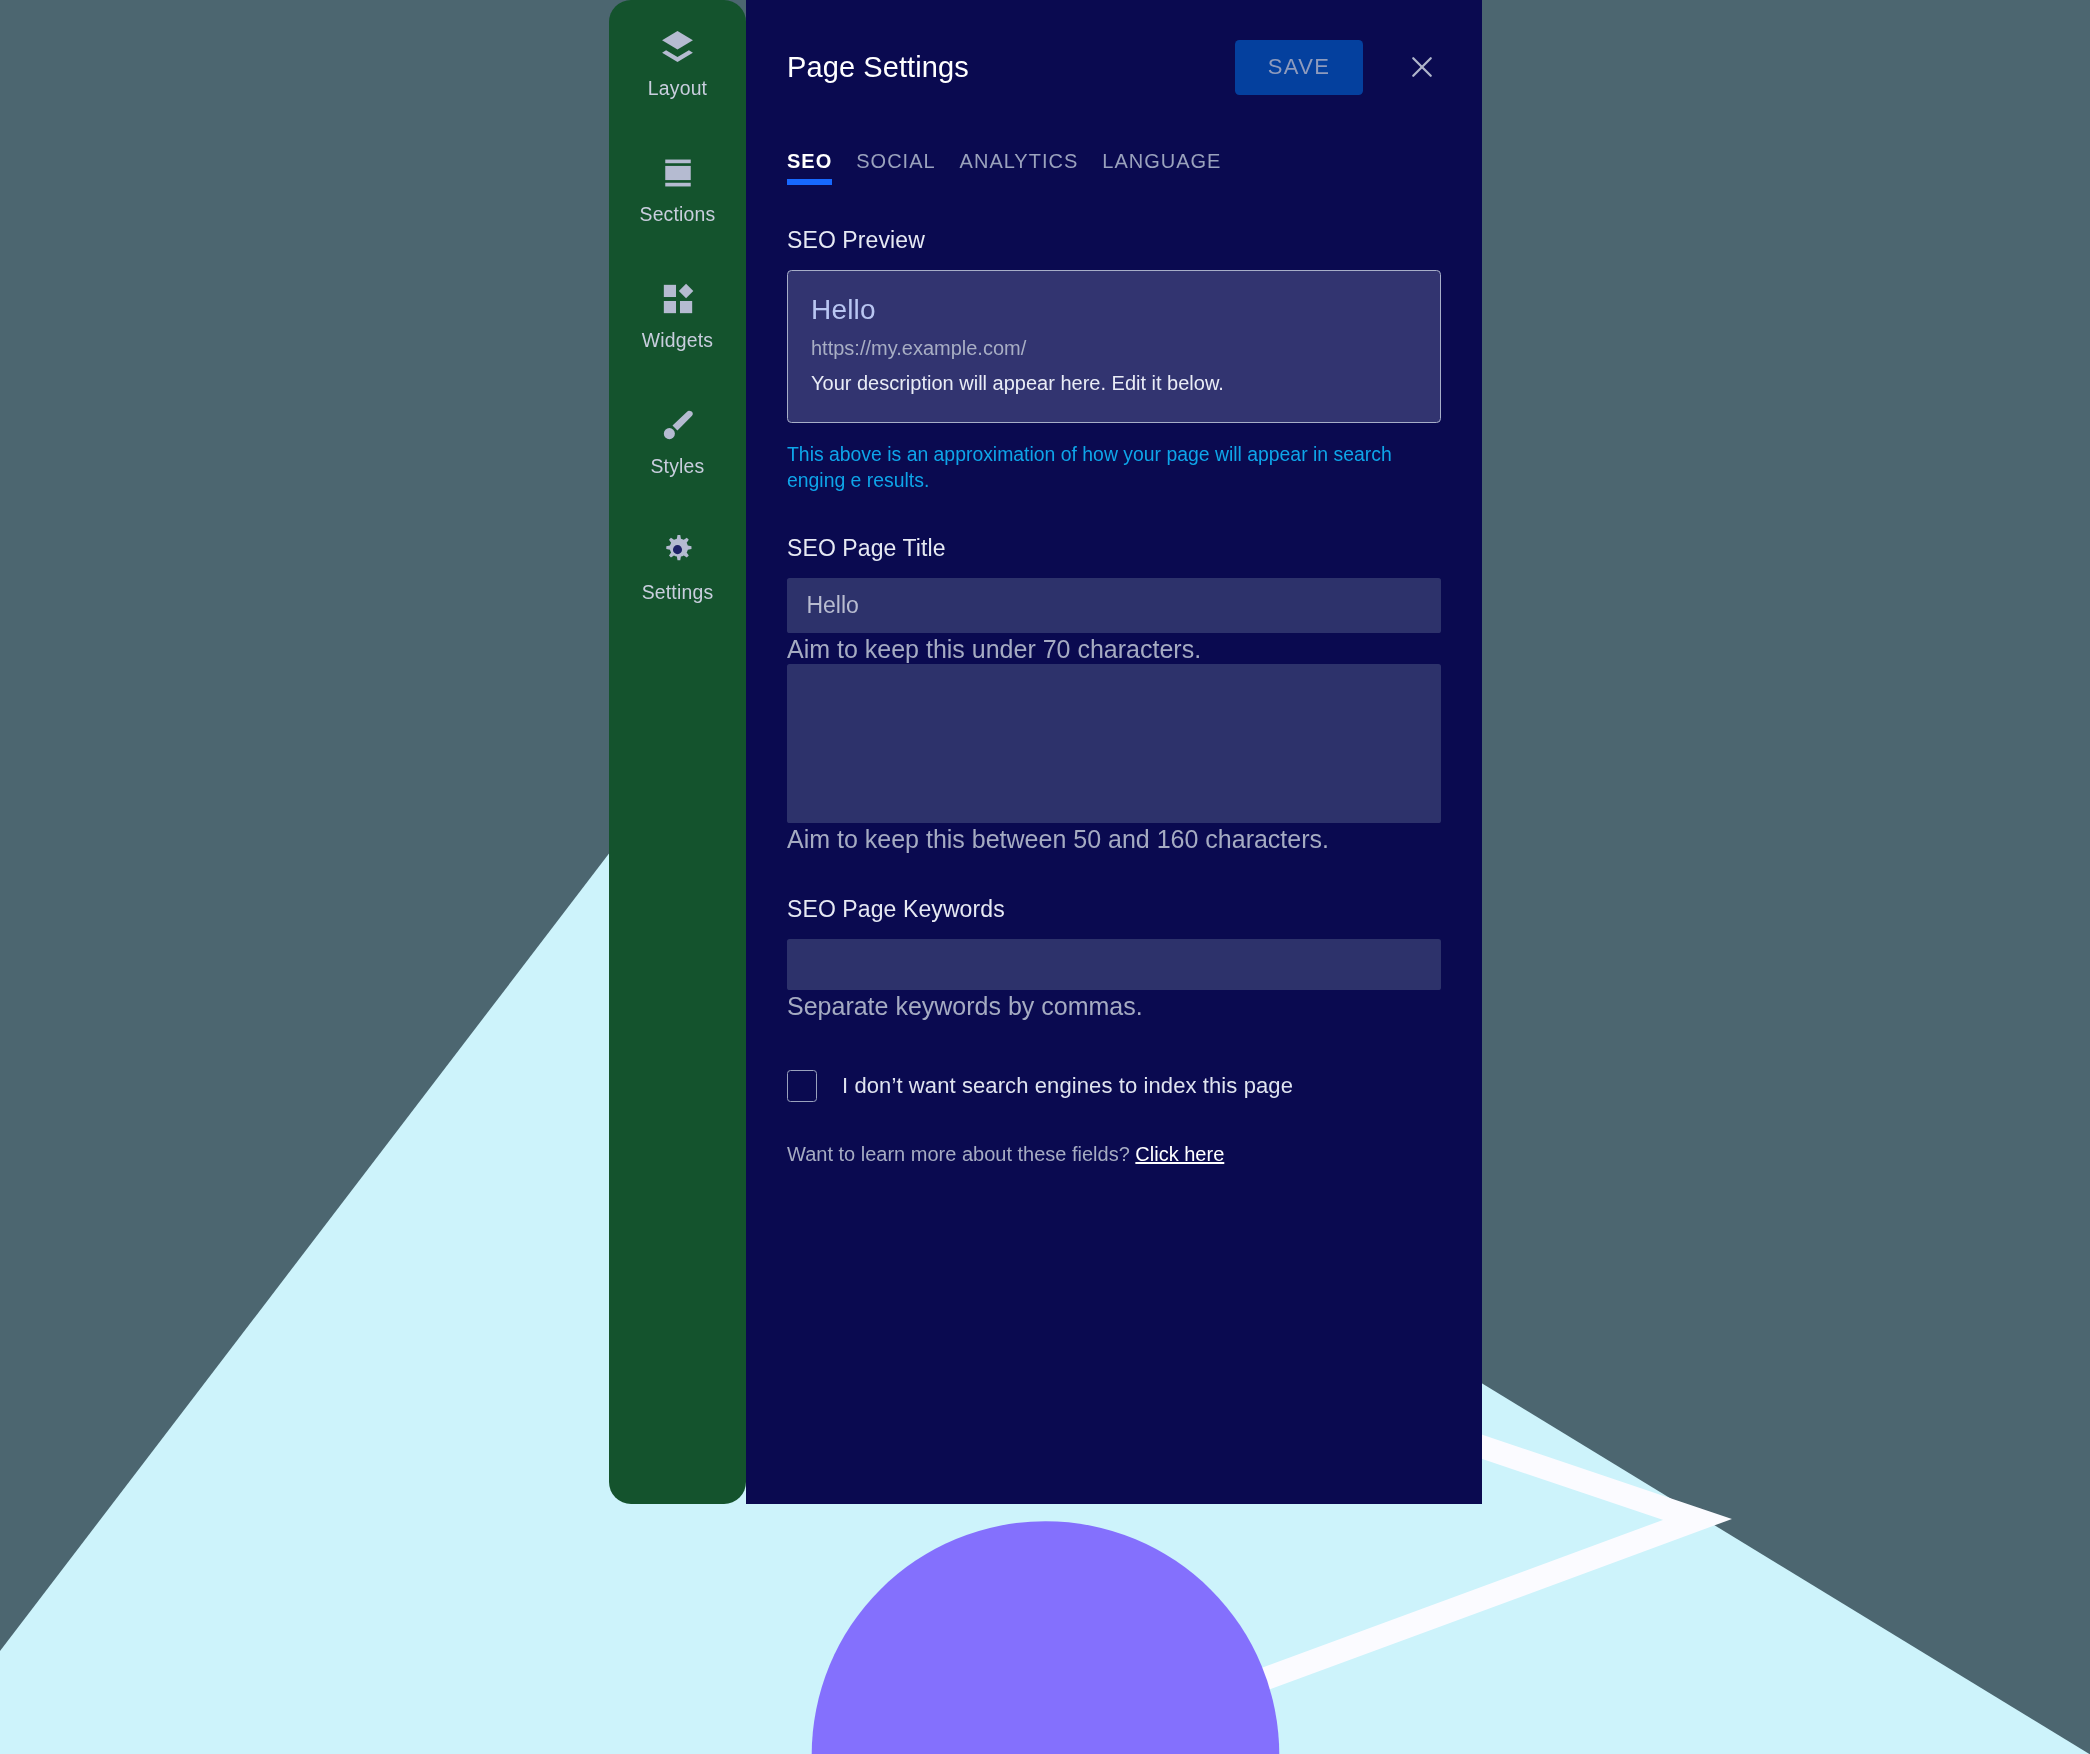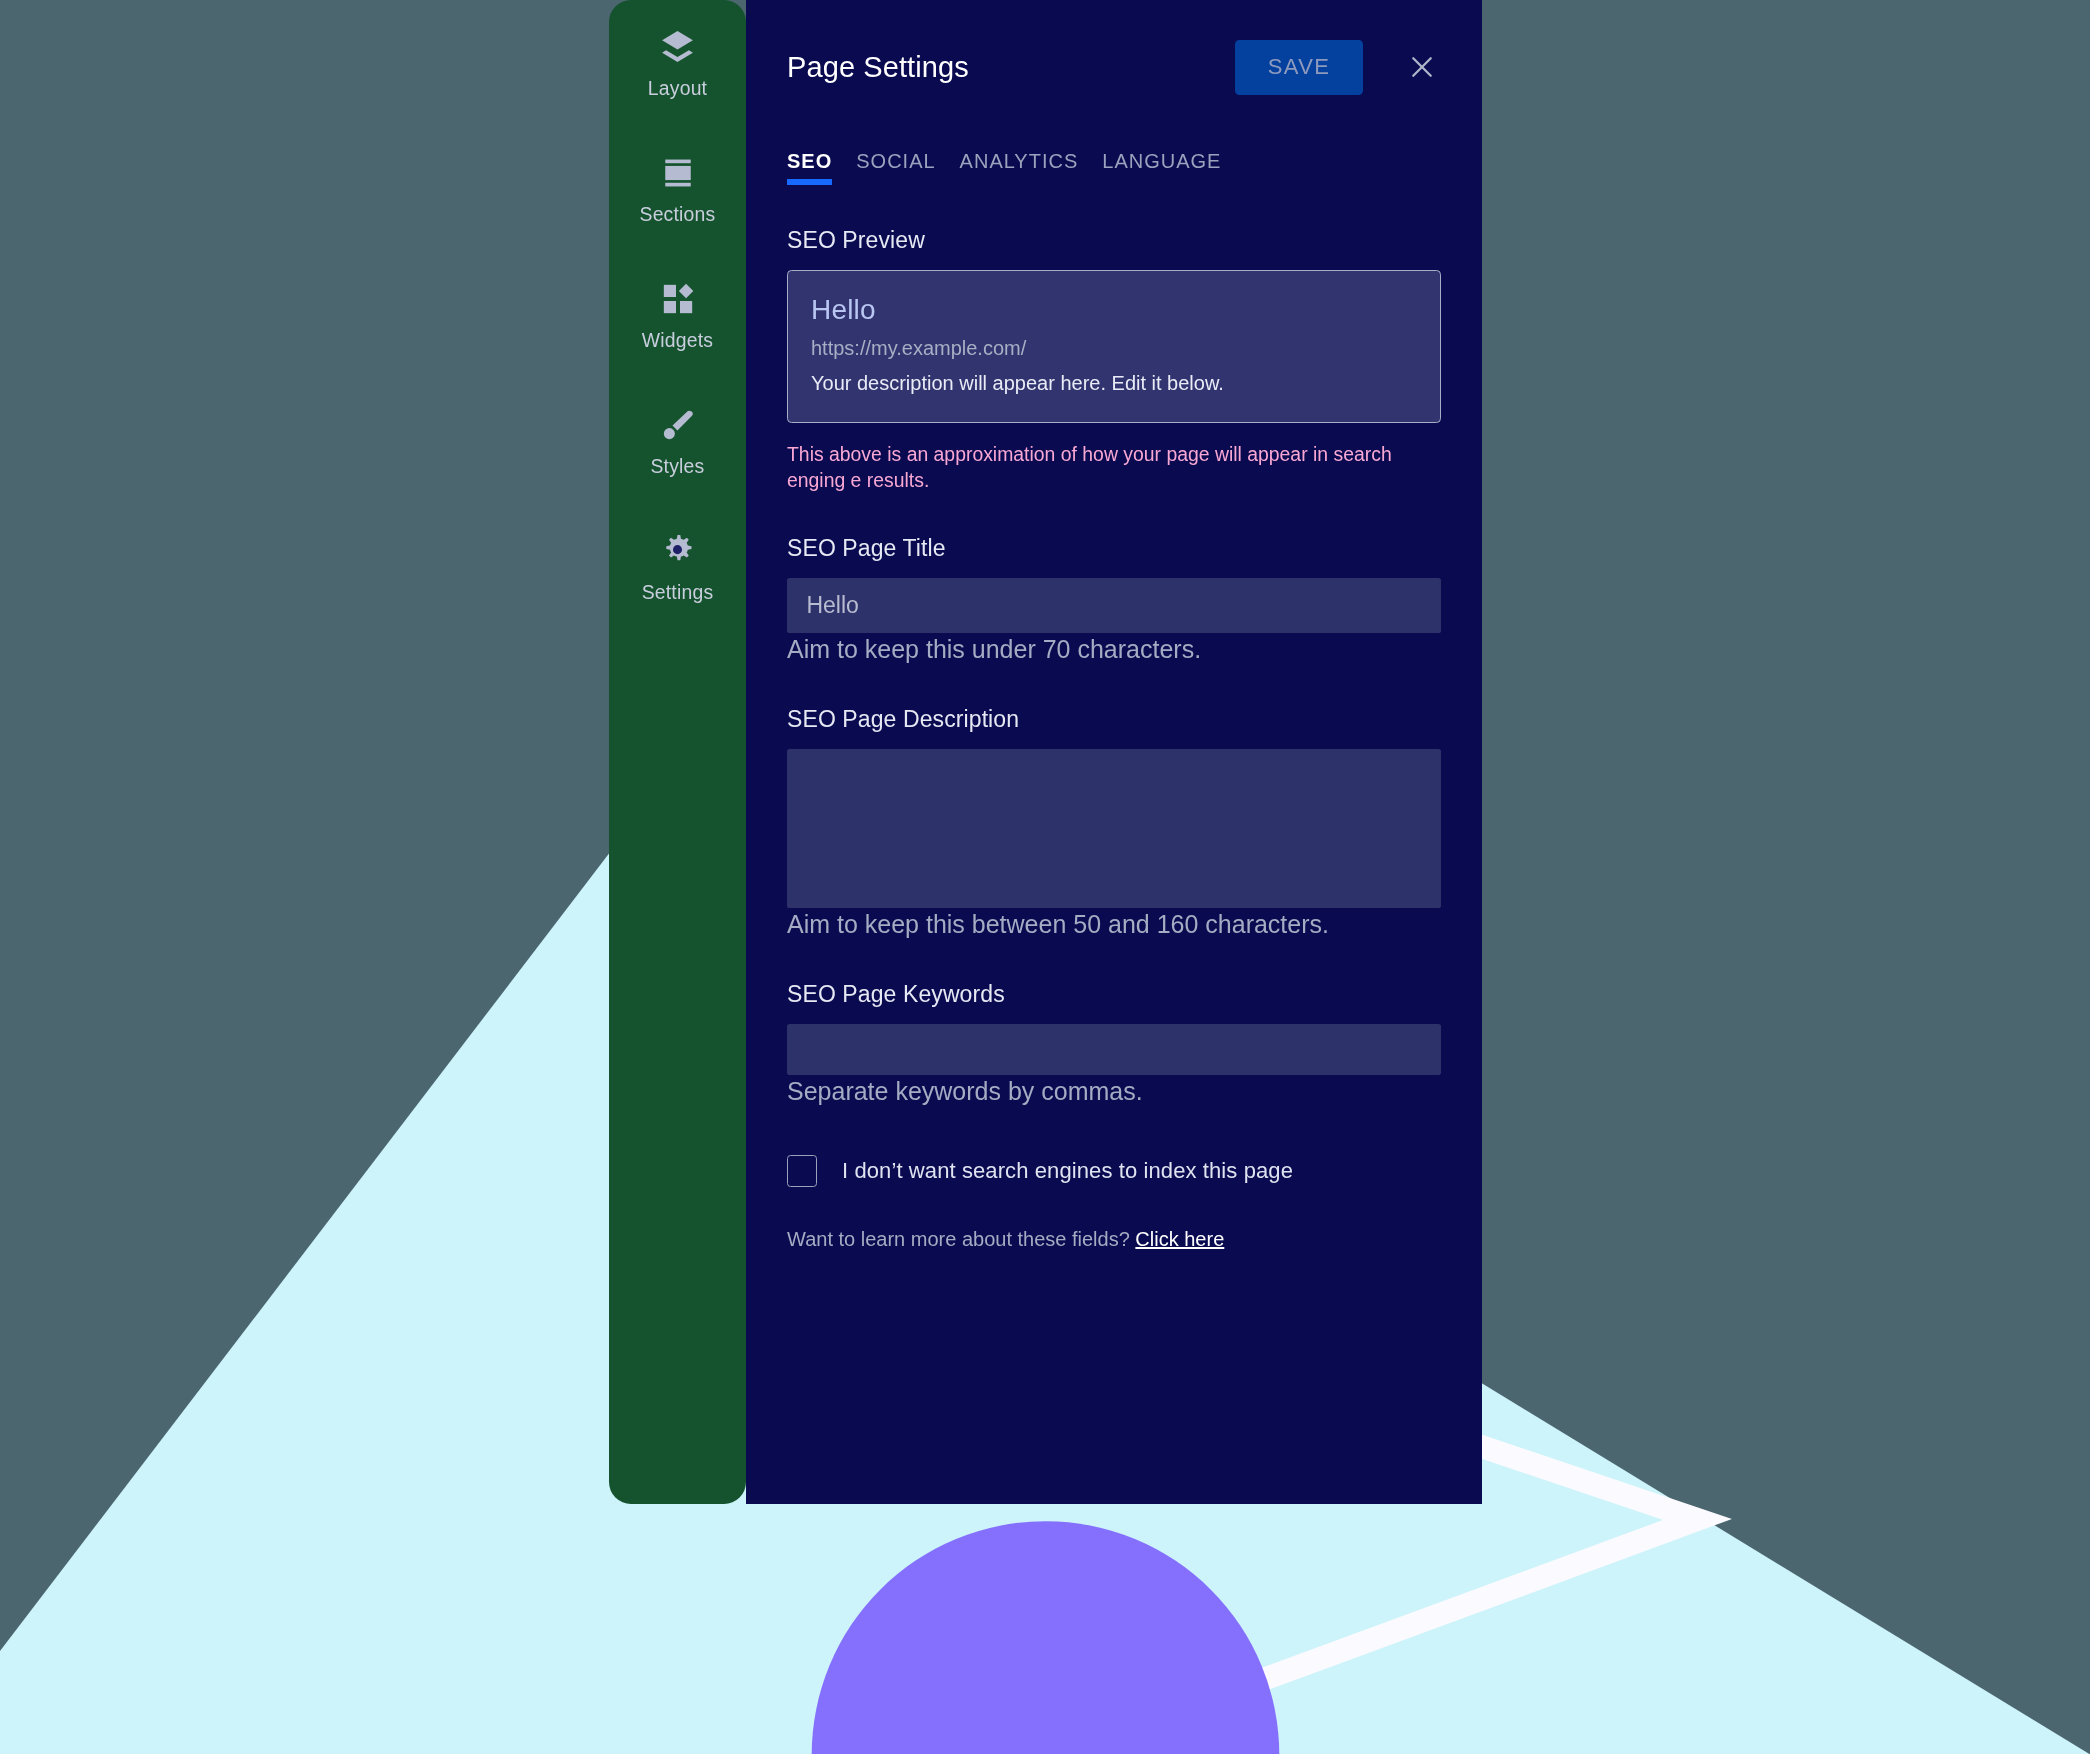--- a/index.html
+++ b/index.html
@@ -181,21 +181,21 @@
     font-size: 20px;
     margin-bottom: 12.4px;
   }
 
   #preview-desc {
     color: #e9ecf6;
     font-size: 20px;
   }
 
   .help-text {
-    color: #f9a8d4;
+    color: #0ea5e9;
     font-size: 19.4px;
     line-height: 1.32;
     margin-top: 19.4px;
   }
 
   .text-input {
     width: 100%;
     background: #2d326b;
     border: none;
     border-radius: 2.6px;
@@ -362,21 +362,20 @@
       <div id="preview-url">https://my.example.com/</div>
       <div id="preview-desc">Your description will appear here. Edit it below.</div>
     </div>
 
     <div class="help-text">This above is an approximation of how your page will appear in search enging e results.</div>
 
     <div class="field-label">SEO Page Title</div>
     <input class="text-input" id="title-input" type="text" value="Hello" style="">
     <div class="input-help">Aim to keep this under 70 characters.</div>
 
-    <div class="field-label">SEO Page Description</div>
     <textarea class="text-input" id="desc-input" style=""></textarea>
     <div class="input-help">Aim to keep this between 50 and 160 characters.</div>
 
     <div class="field-label">SEO Page Keywords</div>
     <input class="text-input" id="keywords-input" type="text" value="" style="">
     <div class="input-help">Separate keywords by commas.</div>
 
     <div id="noindex-row">
       <div id="noindex-box"></div>
       <div id="noindex-label">I don’t want search engines to index this page</div>

